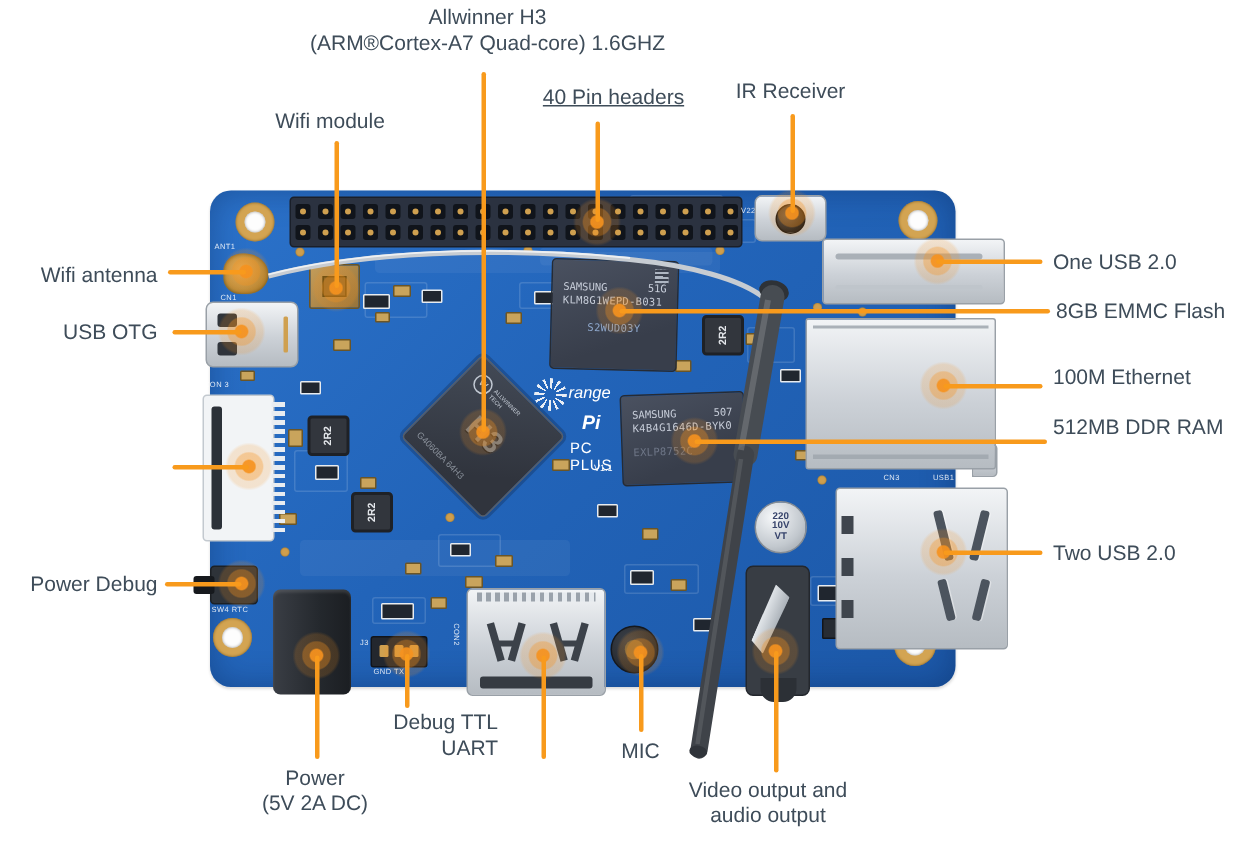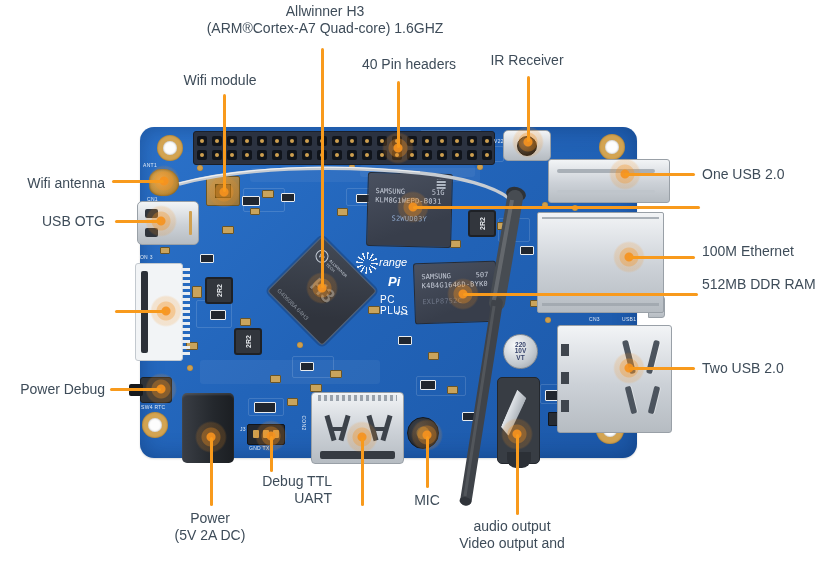--- a/index.html
+++ b/index.html
@@ -400,44 +400,45 @@
     <line x1="512" y1="200" x2="494" y2="300" stroke="rgba(255,255,255,.16)" stroke-width="4"></line>
     <line x1="494" y1="306" x2="465" y2="496" stroke="rgba(255,255,255,.10)" stroke-width="3"></line>
     <ellipse cx="465.5" cy="501" rx="6" ry="4" fill="#30343a" transform="rotate(9 465 501)"></ellipse>
   </svg>
 
   <div class="lbl c" style="left:180px;top:3px;width:290px;">
     <div>Allwinner H3</div>
     <div>(ARM®Cortex-A7 Quad-core) 1.6GHZ</div>
   </div>
   <div class="lbl c" style="left:150px;top:72px;width:140px;">Wifi module</div>
-  <div class="lbl c" style="left:339px;top:56px;width:140px;">40 Pin headers</div>
+  <div class="lbl c" style="left:339px;top:56px;width:140px;text-decoration:underline;">40 Pin headers</div>
   <div class="lbl c" style="left:457px;top:52px;width:140px;">IR Receiver</div>
 
   <div class="lbl r" style="left:0;top:175px;width:105px;">Wifi antenna</div>
   <div class="lbl r" style="left:0;top:213px;width:105px;">USB OTG</div>
   <div class="lbl r" style="left:0;top:381px;width:105px;">Power Debug</div>
 
   <div class="lbl l" style="left:702px;top:166px;">One USB 2.0</div>
+  <div class="lbl l" style="left:704px;top:199px;">8GB EMMC Flash</div>
   <div class="lbl l" style="left:702px;top:243px;">100M Ethernet</div>
   <div class="lbl l" style="left:702px;top:276px;">512MB DDR RAM</div>
   <div class="lbl l" style="left:702px;top:360px;">Two USB 2.0</div>
 
   <div class="lbl c" style="left:150px;top:510px;width:120px;">
     <div>Power</div>
     <div>(5V 2A DC)</div>
   </div>
   <div class="lbl c" style="left:212px;top:473px;width:120px;text-align:right;">
     <div>Debug TTL</div>
     <div>UART</div>
   </div>
   <div class="lbl c" style="left:367px;top:492px;width:120px;">MIC</div>
   <div class="lbl c" style="left:432px;top:518px;width:160px;">
+    <div>Video output and</div>
     <div>audio output</div>
-    <div>Video output and</div>
   </div>
 <div class="trace" style="left:243px;top:188px;width:40px;height:22px;"></div>
     <div class="trace" style="left:420px;top:130px;width:60px;height:18px;"></div>
     <div class="trace" style="left:476px;top:146px;width:26px;height:14px;"></div>
     <div class="trace" style="left:248px;top:398px;width:34px;height:16px;"></div>
     <div class="trace" style="left:416px;top:376px;width:48px;height:18px;"></div>
     <div class="trace" style="left:498px;top:218px;width:30px;height:22px;"></div>
     <div class="trace" style="left:196px;top:300px;width:34px;height:26px;"></div>
     <div class="trace" style="left:292px;top:356px;width:40px;height:20px;"></div>
     <div class="trace" style="left:540px;top:384px;width:40px;height:18px;"></div>

